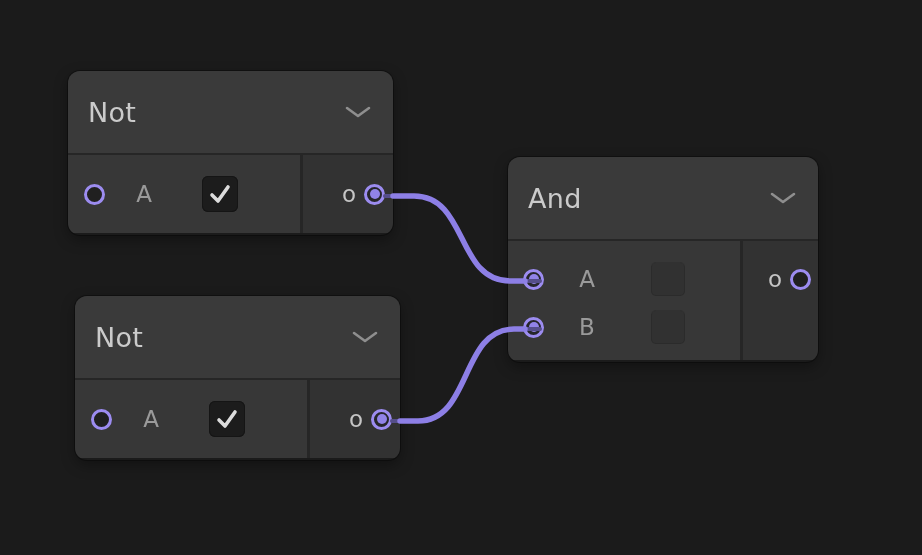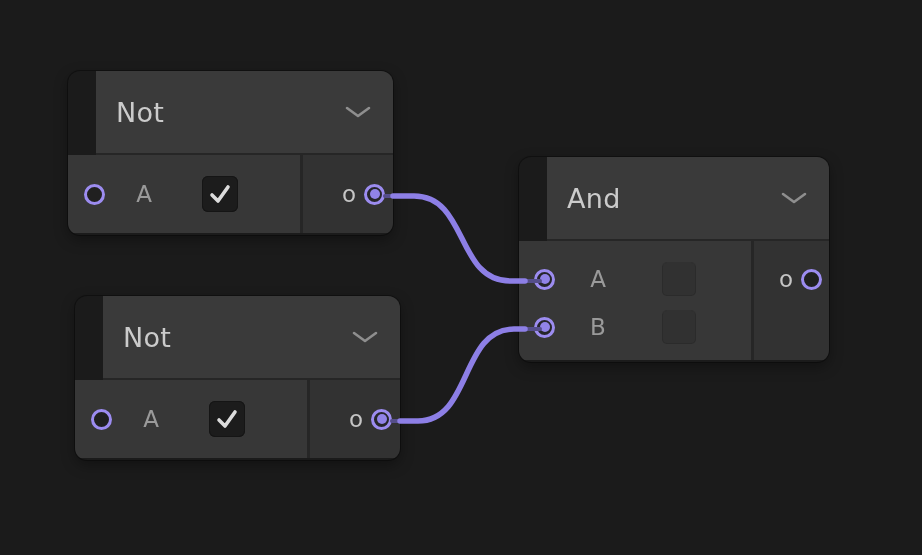--- a/index.html
+++ b/index.html
@@ -8,21 +8,21 @@
     background:#1b1b1b;
     font-family:"DejaVu Sans","Liberation Sans",sans-serif;
   }
   .node{
     position:absolute;border-radius:12px;overflow:hidden;
     box-shadow:0 0 0 1px rgba(0,0,0,.35), 0 5px 14px rgba(0,0,0,.35);
   }
   .node-header{
     height:84px;background:#3a3a3a;border-bottom:2px solid #262626;
     display:flex;align-items:center;justify-content:space-between;
-    padding:0 20px 0 20px;box-sizing:border-box;margin-left:28px;
+    padding:0 20px 0 20px;box-sizing:border-box;
   }
   .node-title{font-size:27px;color:#cbcbcb;letter-spacing:.3px}
   .chevron{flex:0 0 auto;margin-right:2px}
   .node-body{display:flex;align-items:stretch;height:calc(100% - 86px)}
   .in-section{flex:1;background:#373737;box-sizing:border-box}
   .out-section{background:#323232;border-left:3px solid #262626;
     display:flex;align-items:center;justify-content:flex-end;box-sizing:border-box}
   .row{display:flex;align-items:center;box-sizing:border-box}
   .port{
     width:21px;height:21px;box-sizing:border-box;border-radius:50%;
@@ -44,21 +44,21 @@
     width:34px;height:34px;background:#313131;border-radius:5px;flex:0 0 auto;
     box-shadow:inset 0 1px 0 rgba(255,255,255,.03), inset 0 0 0 1px rgba(0,0,0,.12);
   }
   
   .node.not{width:325px;height:164px}
   .node.not .in-section{display:flex;align-items:center;padding-left:16px}
   .node.not .port-label{margin-left:28px}
   .node.not .checkbox{margin-left:47px}
   .node.not .out-section{width:93px;padding-right:8px}
   
-  #node-and{left:519px;top:157px;width:310px;height:205px}
+  #node-and{left:508px;top:157px;width:310px;height:205px}
   #node-and .in-section{padding:15px 0 0 15px}
   #node-and .row{height:46px}
   #node-and .row.second{margin-top:2px}
   #node-and .port-label{margin-left:32px}
   #node-and .value-box{margin-left:53px}
   #node-and .out-section{width:78px;padding-right:7px;align-items:flex-start}
   #node-and .out-row{height:46px;margin-top:15px;display:flex;align-items:center}
   #node-not1{left:68px;top:71px}
   #node-not2{left:75px;top:296px}
   #wire-layer{position:absolute;left:0;top:0;z-index:5;pointer-events:none}

